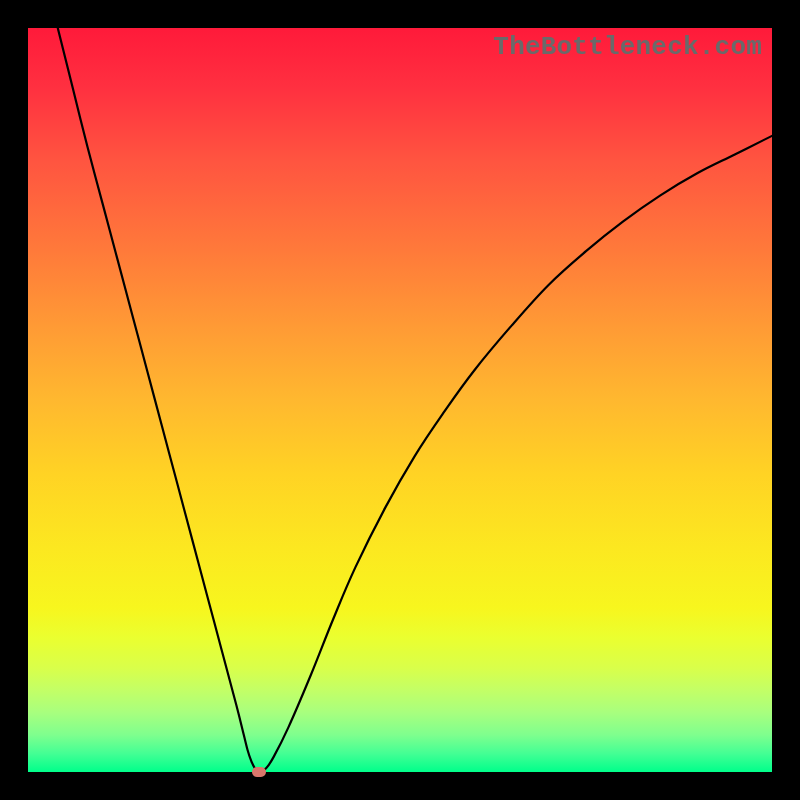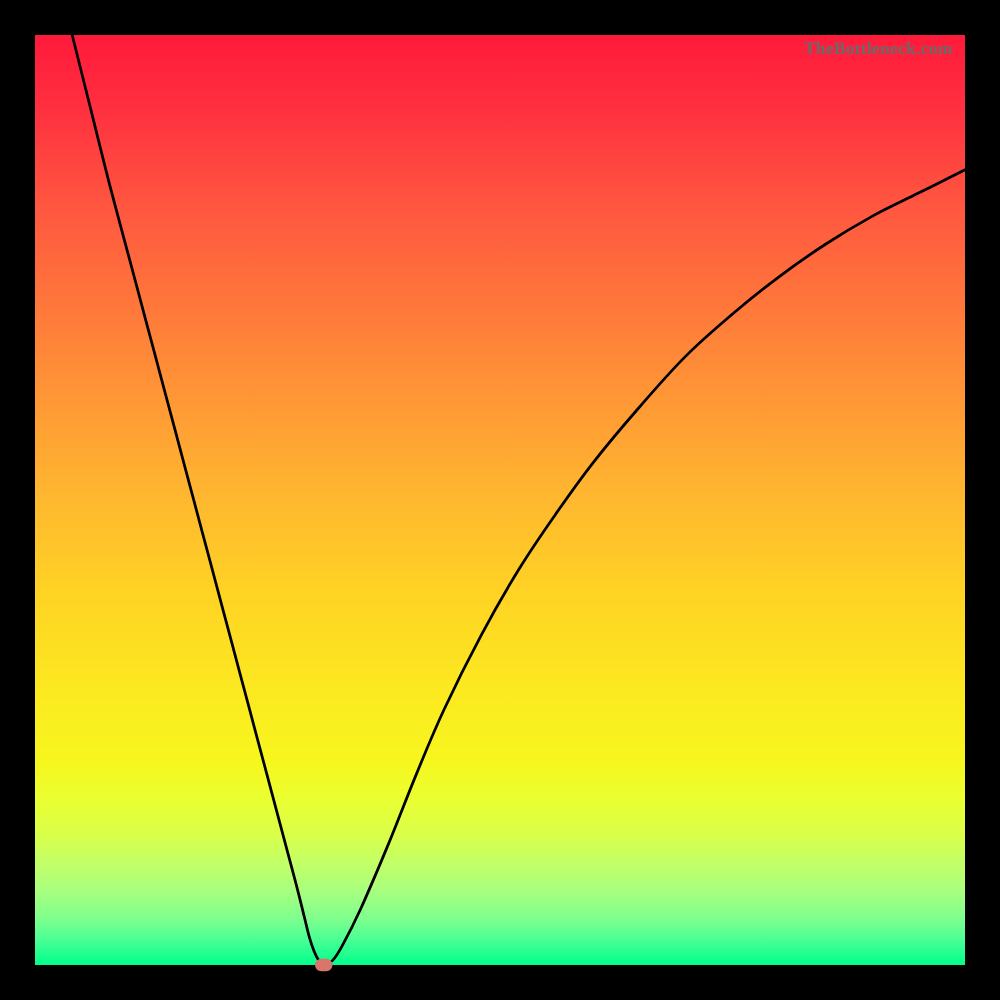--- a/index.html
+++ b/index.html
@@ -32,22 +32,22 @@
       #a8ff7e 92%,
       #7fff8e 95%,
       #44ff94 97.5%,
       #00ff8b 100%
     );
   }
   .watermark {
     position: absolute;
     top: 4px;
     right: 10px;
-    font-family: Liberation Serif, serif;
-    font-size: 14px;
+    font-family: Liberation Mono, monospace;
+    font-size: 26px;
     font-weight: 600;
     color: #6a6a6a;
     letter-spacing: 0.2px;
     user-select: none;
   }
   .curve-svg {
     position: absolute;
     left: 0;
     top: 0;
     width: 744px;

